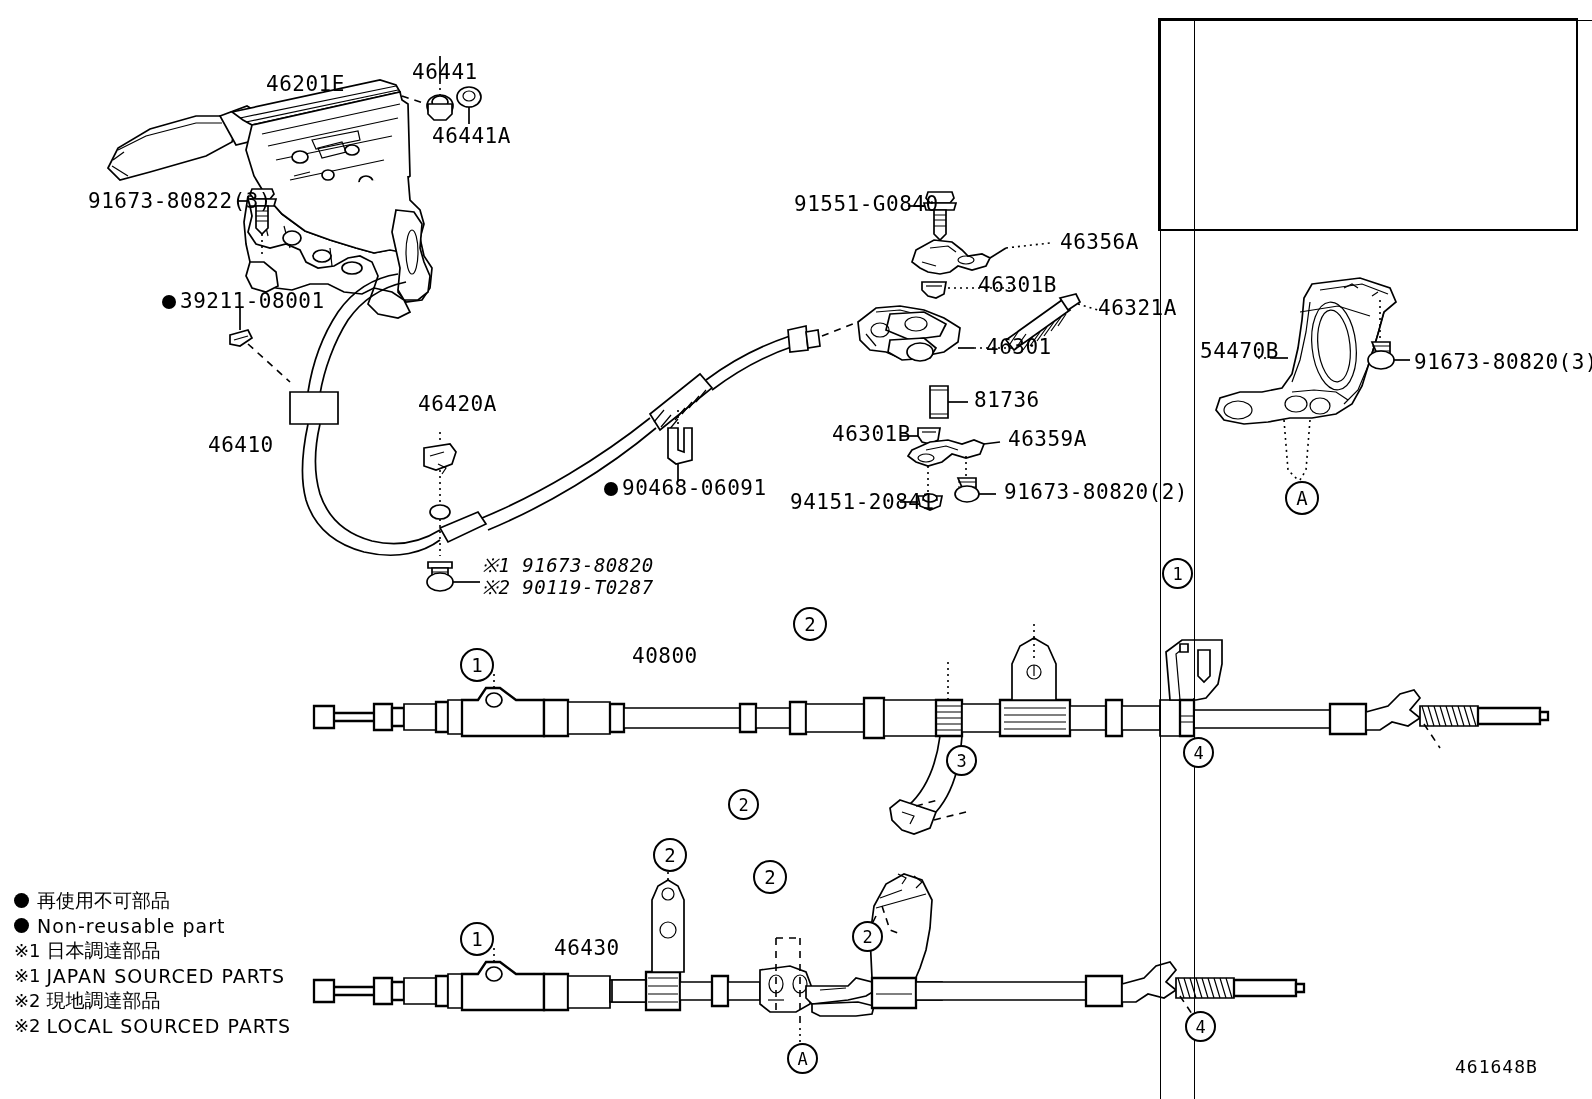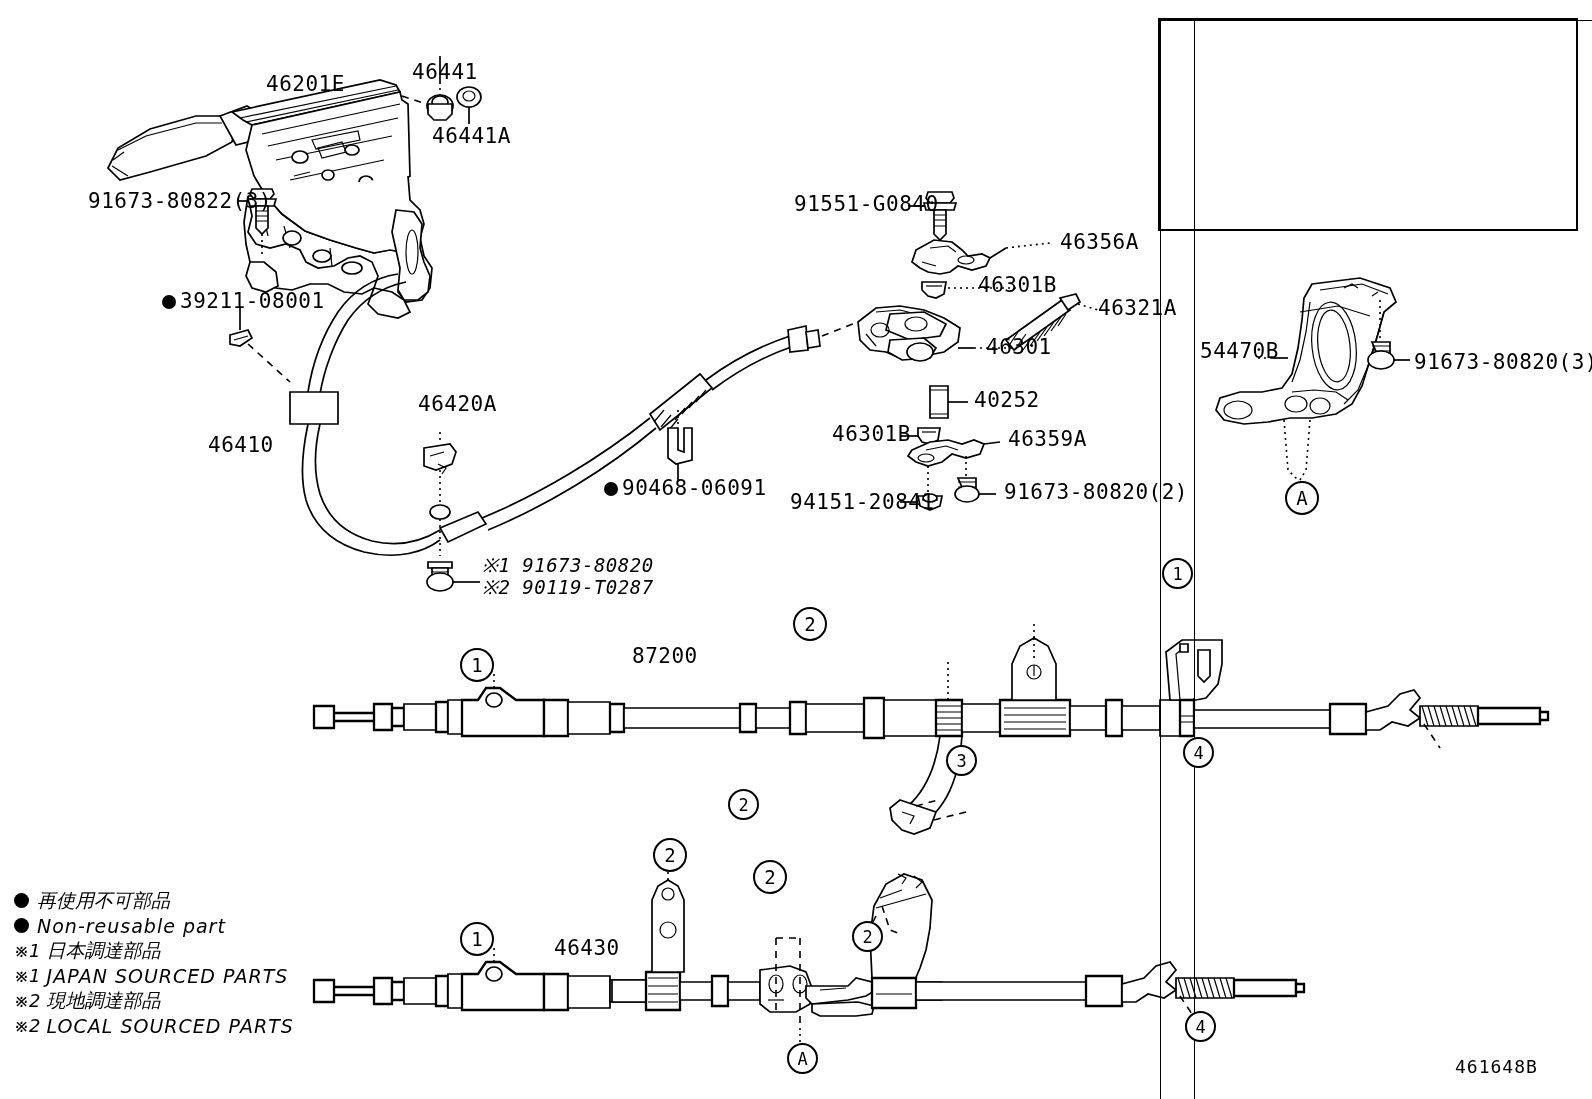--- a/index.html
+++ b/index.html
@@ -24,21 +24,21 @@
   #legend{position:absolute;left:1158px;top:18px;width:420px;height:213px;
           border:2px solid #000;box-sizing:border-box;background:#fff;}
   #legend table{border-collapse:collapse;width:100%;height:100%;}
   #legend td{border:1px solid #000;height:53px;vertical-align:middle;}
   .lg-idx{width:54px;text-align:center;}
   .lg-ico{width:58px;text-align:center;border-left:1px solid #000;}
   .lgc{display:inline-flex;width:27px;height:27px;border:2px solid #000;border-radius:50%;
        align-items:center;justify-content:center;font-size:17px;}
 
   
-  #notes{position:absolute;left:14px;top:888px;font-style:italic;}
+  #notes{position:absolute;left:14px;top:888px;}
   #notes .row{display:flex;align-items:center;height:25px;white-space:nowrap;}
   #notes .jp{font-family:"DejaVu Sans","Liberation Sans",sans-serif;font-size:19px;}
   #notes .en{font-family:"DejaVu Sans","Liberation Sans",sans-serif;font-size:19px;letter-spacing:1px;}
   #notes .dot{width:15px;height:15px;border-radius:50%;background:#000;
               display:inline-block;margin-right:8px;flex:0 0 auto;}
   #notes .ast{display:inline-block;margin-right:6px;font-size:18px;
               font-family:"DejaVu Sans","Liberation Sans",sans-serif;}
 
   #figid{position:absolute;left:1455px;top:1056px;font-size:18px;letter-spacing:1px;}
 
@@ -438,30 +438,30 @@
 <div class="lbl" style="left:604px;top:478px;"><span class="nr"></span><span>90468-06091</span></div>
 
 <div class="lbl sm" style="left:482px;top:556px;">※1 91673-80820</div>
 <div class="lbl sm" style="left:482px;top:578px;">※2 90119-T0287</div>
 
 <div class="lbl" style="left:794px;top:194px;">91551-G0840</div>
 <div class="lbl" style="left:1012px;top:232px;margin-left:48px;">46356A</div>
 <div class="lbl" style="left:978px;top:275px;">46301B</div>
 <div class="lbl" style="left:1098px;top:298px;">46321A</div>
 <div class="lbl" style="left:986px;top:337px;">46301</div>
-<div class="lbl" style="left:974px;top:390px;">40252</div>
+<div class="lbl" style="left:974px;top:390px;">81736</div>
 <div class="lbl" style="left:832px;top:424px;">46301B</div>
 <div class="lbl" style="left:1008px;top:429px;">46359A</div>
 <div class="lbl" style="left:1004px;top:482px;">91673-80820(2)</div>
 <div class="lbl" style="left:790px;top:492px;">94151-20841</div>
 
 <div class="lbl" style="left:1200px;top:341px;">54470B</div>
 <div class="lbl" style="left:1414px;top:352px;">91673-80820(3)</div>
 
-<div class="lbl" style="left:632px;top:646px;">87200</div>
+<div class="lbl" style="left:632px;top:646px;">40800</div>
 <div class="lbl" style="left:554px;top:938px;">46430</div>
 
 <div class="circ" style="left:460px;top:648px;">1</div>
 <div class="circ" style="left:793px;top:607px;">2</div>
 <div class="circ sm" style="left:728px;top:789px;">2</div>
 <div class="circ sm" style="left:946px;top:745px;">3</div>
 <div class="circ sm" style="left:1183px;top:737px;">4</div>
 
 <div class="circ" style="left:460px;top:922px;">1</div>
 <div class="circ" style="left:653px;top:838px;">2</div>

